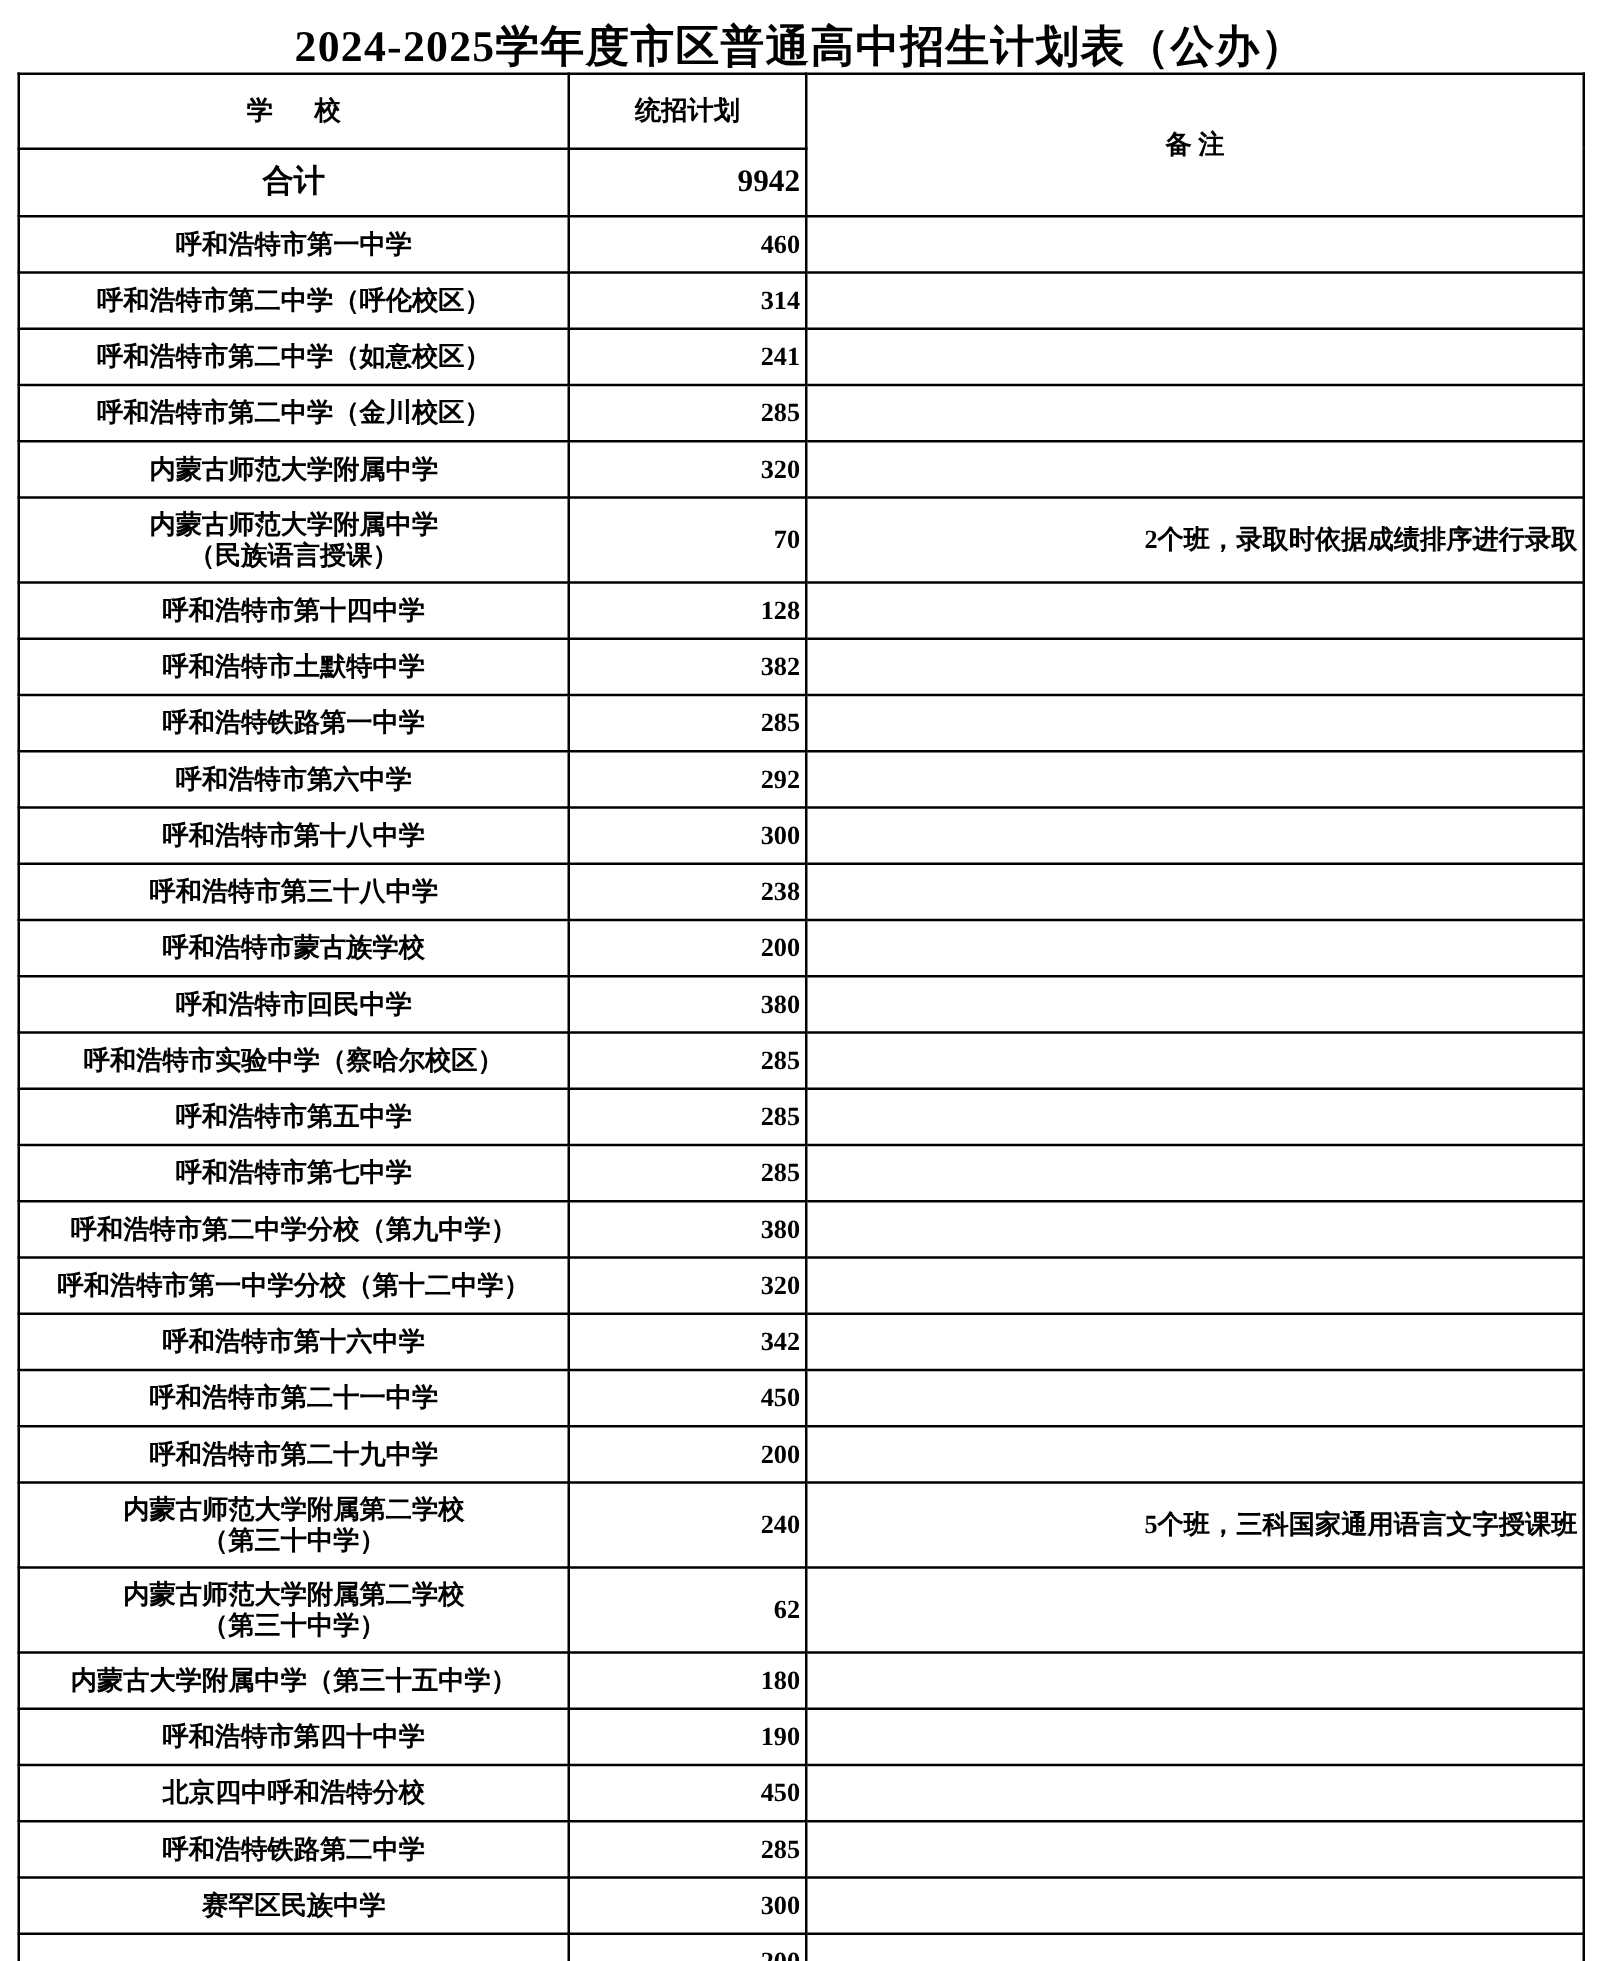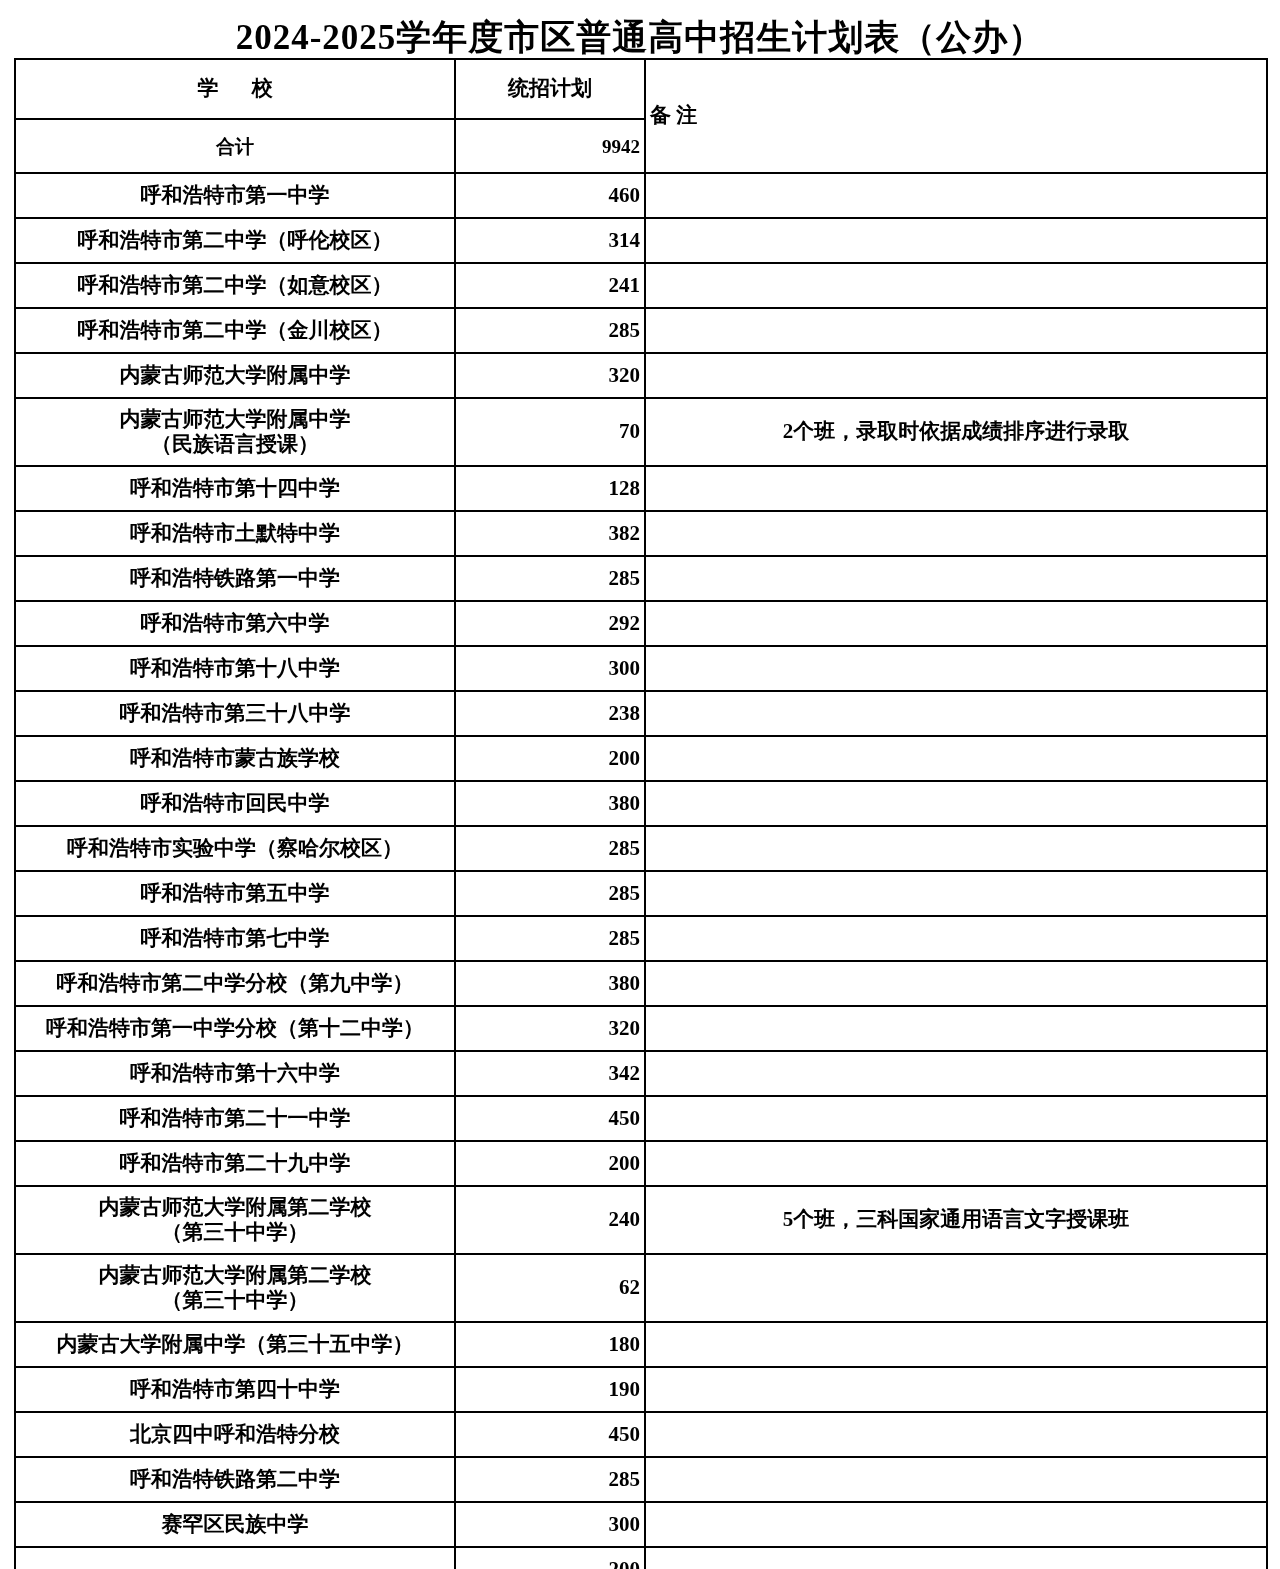--- a/index.html
+++ b/index.html
@@ -44,37 +44,37 @@
   col.c-school { width: 440px; }
   col.c-plan { width: 190px; }
   col.c-note { width: 622px; }
 
   th.head-school, th.head-plan {
     text-align: center;
     font-size: 24px;
     height: 54px;
   }
   th.head-note {
-    text-align: left;
+    text-align: center;
     font-size: 24px;
   }
   .wide-space { letter-spacing: 14px; padding-left: 14px; }
   td.school {
     text-align: center;
   }
   td.plan {
     text-align: right;
   }
   td.note {
-    text-align: center;
+    text-align: right;
     padding-left: 8px;
     font-size: 21px;
   }
   tr.total td {
-    font-size: 19px;
+    font-size: 25px;
     height: 48px;
   }
   tr.row td { height: 39px; }
   tr.row2 td { height: 62px; }
   .sub {
     display: block;
   }
 </style>
 </head>
 <body>

